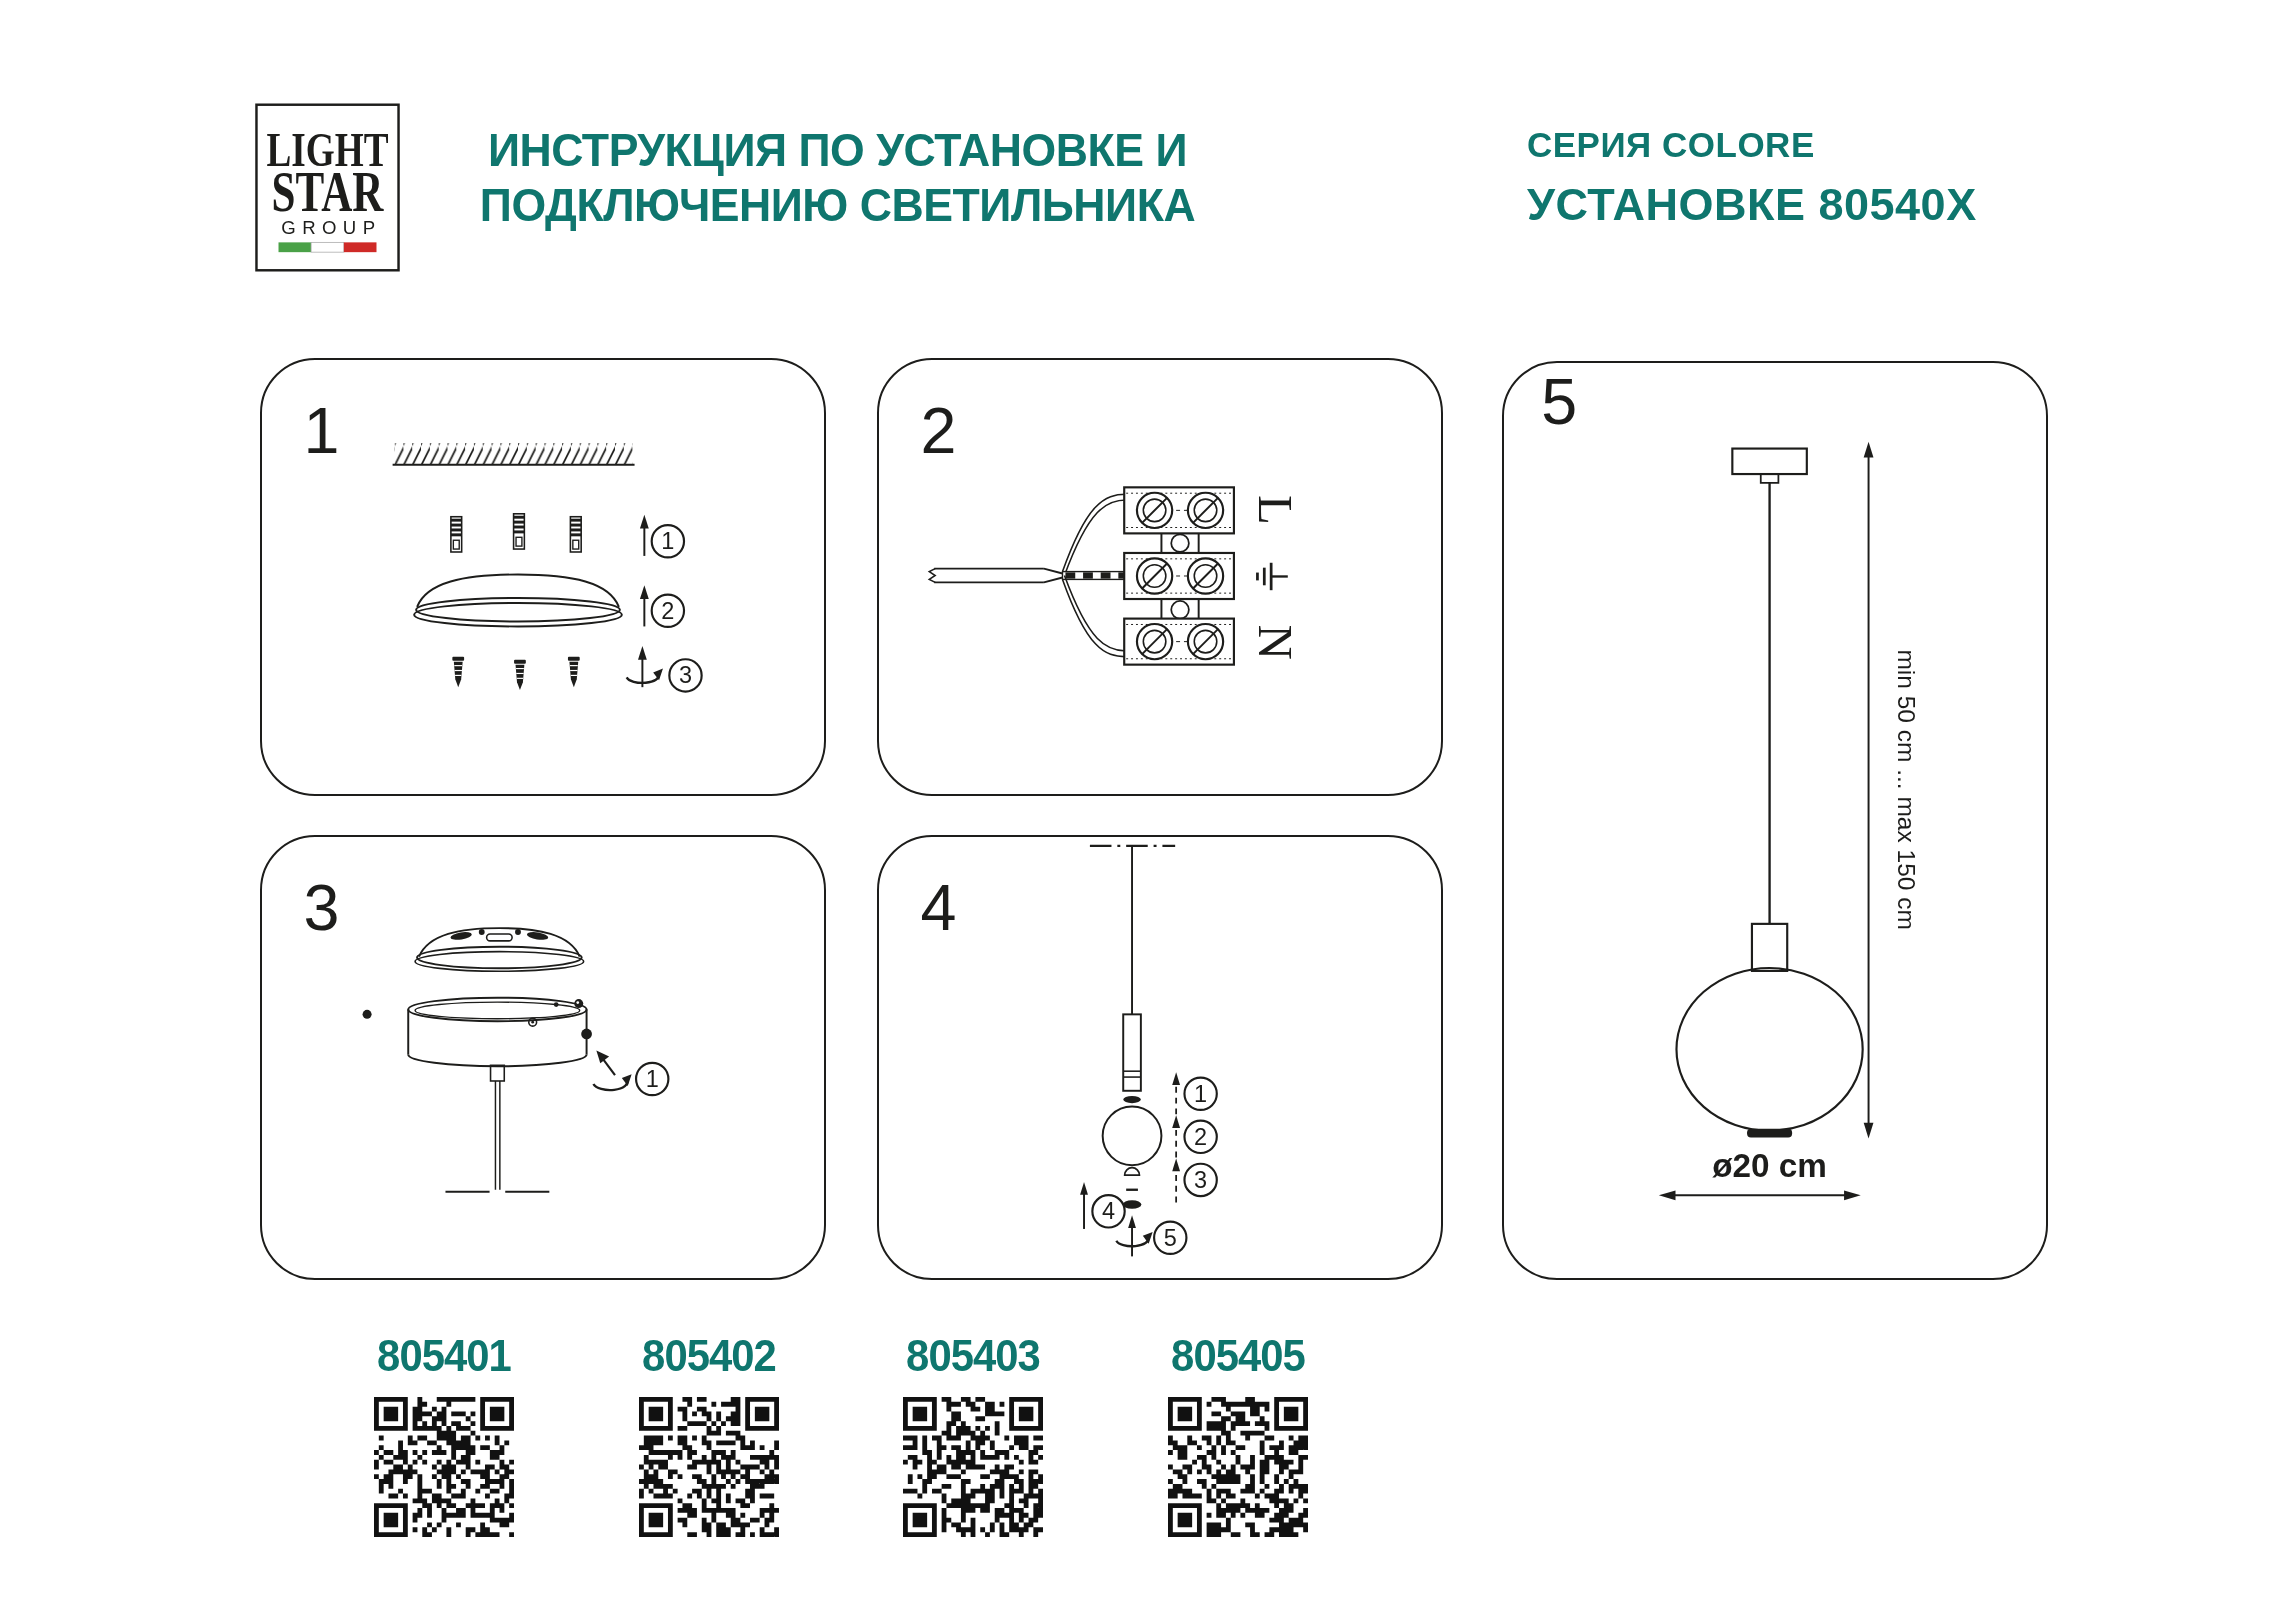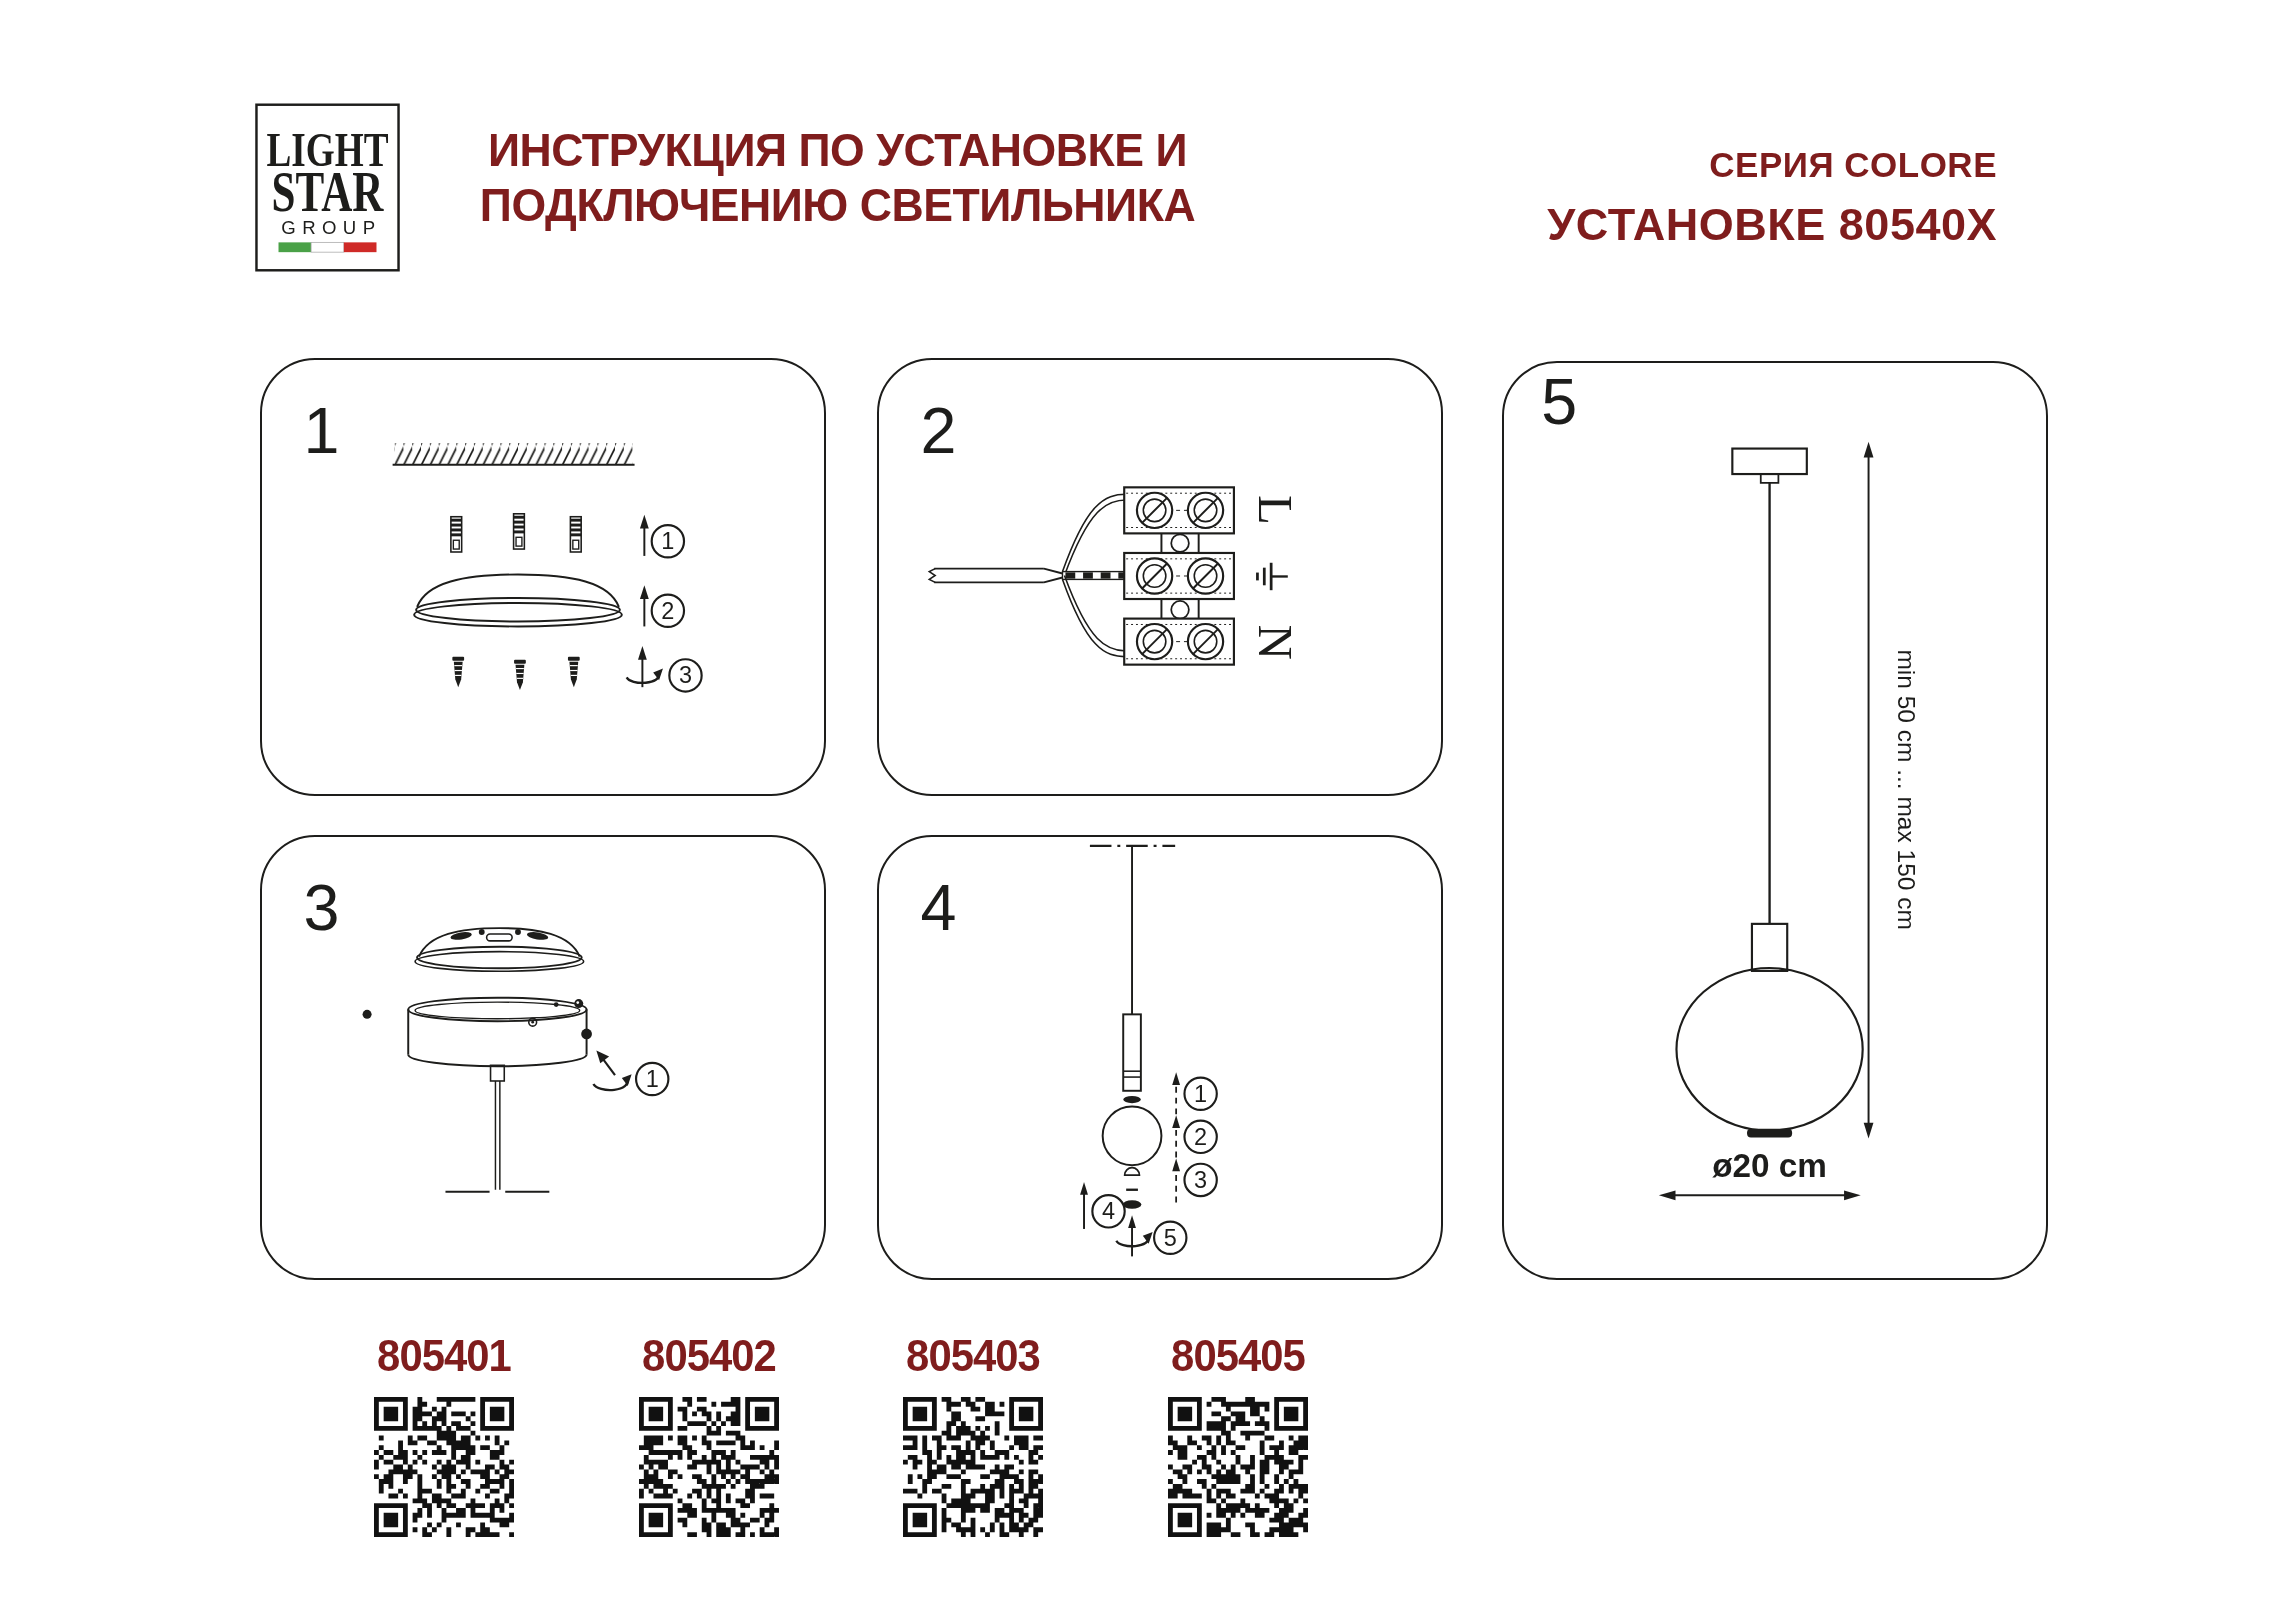--- a/index.html
+++ b/index.html
@@ -1,38 +1,38 @@
 <!DOCTYPE html>
 <html><head>
 <meta charset="utf-8">
 <style>
   html,body{margin:0;padding:0;background:#e8e8e8;}
   .page{
     position:relative;
     width:2293px;height:1621px;
     background:#ffffff;
     font-family:"Liberation Sans",sans-serif;
-    color:#7f1d1d;
+    color:#0f766e;
     overflow:hidden;
   }
   .abs{position:absolute;}
   .panel{
     position:absolute;
     border:2.5px solid #1d1d1b;
     border-radius:55px;
     background:#fff;
   }
   .panel svg{position:absolute;left:0;top:0;}
   .title{
     position:absolute;left:421px;top:123px;width:833px;
     text-align:center;font-weight:bold;font-size:46px;line-height:1.2;
     letter-spacing:-0.5px;transform:scaleX(0.97);
   }
   .hdr-right{
-    position:absolute;left:1527px;top:145px;width:470px;text-align:right;
+    position:absolute;left:1527px;top:125px;width:470px;text-align:left;
   }
   .hdr-series{font-weight:bold;font-size:35px;letter-spacing:0.5px;}
   .hdr-articles{font-weight:bold;font-size:45px;margin-top:13.7px;letter-spacing:0.5px;}
   .article{
     position:absolute;width:196px;text-align:center;top:1331px;
   }
   .article .code{font-weight:bold;font-size:44px;letter-spacing:-1px;transform:scaleX(0.95);}
   .article svg{margin-top:15.7px;}
   .website{
     position:absolute;left:1578px;top:1339px;width:392px;text-align:center;

